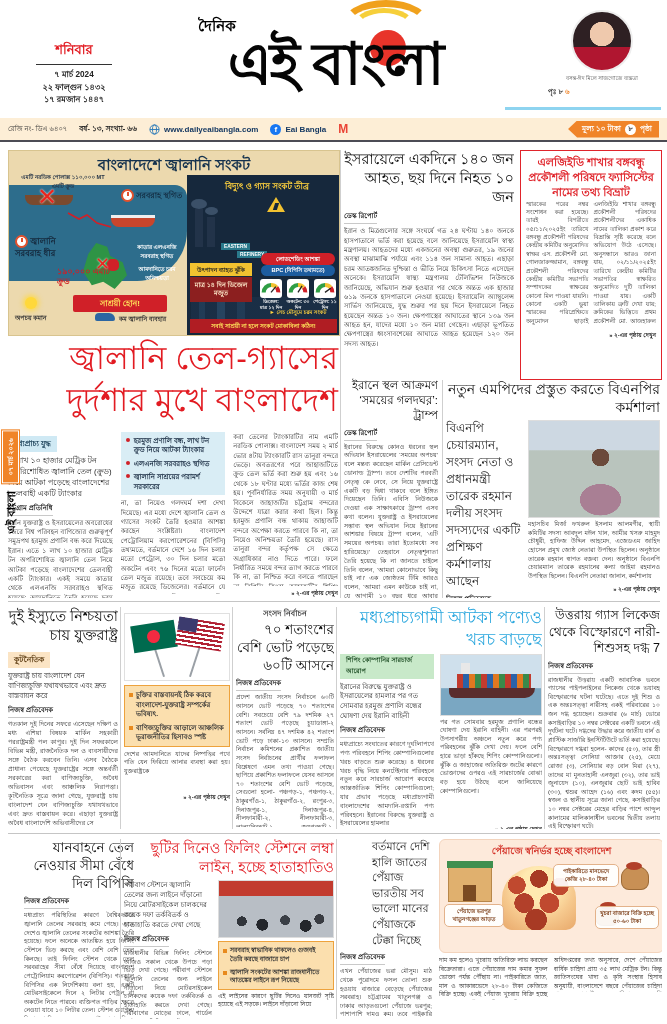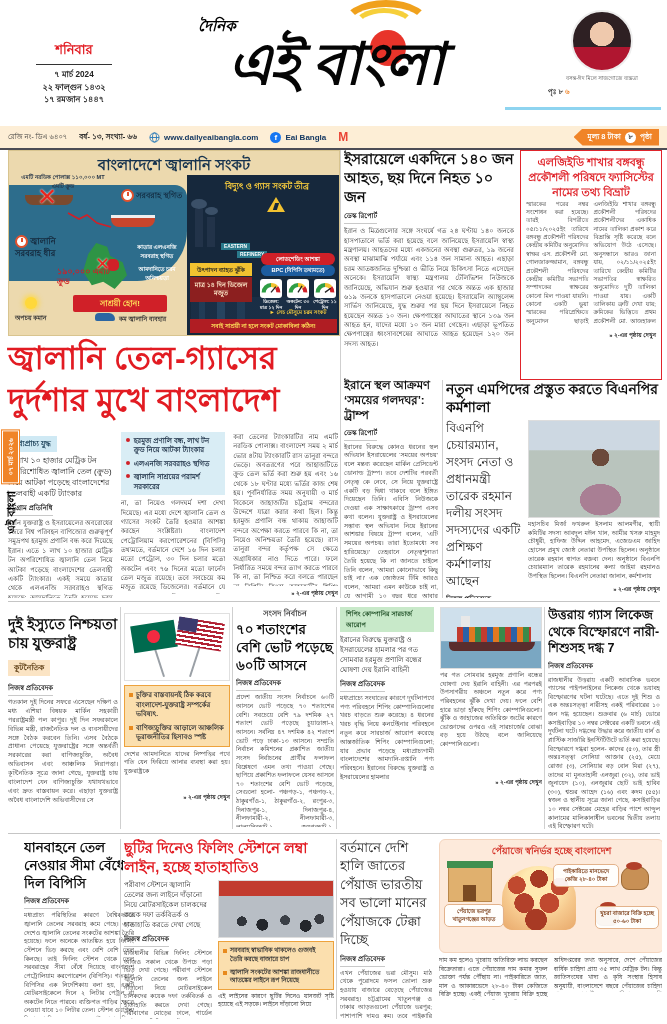--- a/index.html
+++ b/index.html
@@ -4,50 +4,50 @@
 <style>
   html,body{margin:0;padding:0;background:#e9e9e9;}
   .page{position:relative;width:667px;height:1024px;background:#fff;margin:0 auto;overflow:hidden;
         font-family:"Liberation Sans","DejaVu Sans",sans-serif;color:#111;}
   .abs{position:absolute;}
   
   .mast-left{position:absolute;left:26px;top:40px;width:96px;text-align:center;}
   .mast-day{color:#e21b22;font-weight:800;font-size:13px;}
   .mast-rule{border-top:1.5px solid #333;margin:3px 10px 4px;}
   .mast-date{font-size:8.2px;line-height:1.55;color:#222;font-weight:600;}
-  .logo-wrap{position:absolute;left:168px;top:4px;width:334px;height:110px;font-style:italic;}
+  .logo-wrap{position:absolute;left:168px;top:4px;width:334px;height:110px;}
   .arc1{position:absolute;left:172px;top:-4px;width:78px;height:40px;border:7px solid transparent;border-top:7px solid #f0a11c;border-radius:50%;}
   .arc2{position:absolute;left:184px;top:4px;width:54px;height:30px;border:5px solid transparent;border-top:5px solid #f6cf3a;border-radius:50%;}
   .sun{position:absolute;left:202px;top:26px;width:36px;height:36px;border-radius:50%;background:#e8342a;}
   .daily{position:absolute;left:30px;top:10px;font-size:15px;font-weight:800;color:#000;}
   .logo-text{position:absolute;left:0;top:16px;width:334px;text-align:center;font-size:58px;font-weight:900;letter-spacing:-2px;color:#050505;z-index:2;}
   .mast-right{position:absolute;left:548px;top:10px;width:108px;text-align:center;}
   .portrait{width:58px;height:58px;border-radius:50%;margin:0 auto;border:2px solid #eee;
     background:
       linear-gradient(180deg,rgba(0,0,0,0) 60%,#b01630 61%),
       radial-gradient(circle at 50% 38%,#efc9ad 26%,#2e2023 27% 75%,#f4f0ea 76%);}
   .portrait-cap{font-size:5.4px;color:#444;margin-top:3px;line-height:1.3;}
   .pageref{font-size:7px;font-weight:700;color:#333;text-align:left;margin-top:4px;}
   .pageref .hot{color:#f08428;font-weight:900;}
   .blueline{position:absolute;left:505px;top:107px;width:156px;height:2.5px;background:#8ed4f0;}
   
   .infobar{position:absolute;left:0;top:118px;width:667px;height:24px;background:#fdeed6;
-    border-bottom:2.5px solid #4c4c55;display:flex;align-items:center;gap:12px;padding:0 8px;box-sizing:border-box;margin-top:8px;}
+    border-bottom:2.5px solid #4c4c55;display:flex;align-items:center;gap:12px;padding:0 8px;box-sizing:border-box;}
   .ib-reg{font-size:6.8px;color:#333;}
   .ib-issue{font-size:7.4px;font-weight:700;color:#222;}
   .ib-link{display:flex;align-items:center;gap:4px;font-size:8px;font-weight:800;color:#173a63;}
   .fb-dot{width:11px;height:11px;border-radius:50%;background:#1877f2;color:#fff;font-size:8px;font-weight:800;
           display:flex;align-items:center;justify-content:center;}
   .gm{color:#ea4335;font-weight:900;font-size:12px;}
   .ib-spacer{flex:1;}
   .ribbon{background:#f08428;color:#fff;font-size:7.4px;font-weight:800;display:flex;align-items:center;gap:4px;
           padding:2.5px 7px 2.5px 14px;clip-path:polygon(9px 0,100% 0,100% 100%,9px 100%,0 50%);}
   .ribbon .pgnum{background:#fff;color:#333;width:11px;height:11px;border-radius:50%;display:flex;align-items:center;justify-content:center;font-size:7px;}
   
-  .hd{font-weight:700;text-align:left;line-height:1.32;color:#0d0d0d;}
+  .hd{font-weight:400;text-align:right;line-height:1.32;color:#0d0d0d;}
   .hd-red{color:#e21b22;}
   .hd-blue{color:#2ba7de;}
   .by{font-size:6.8px;font-weight:700;color:#222;border-bottom:1px solid #c9c9c9;width:fit-content;padding-bottom:1px;margin:3px 0 2px;}
   .b{font-size:6.6px;line-height:1.42;text-align:justify;color:#2c2c2c;overflow:hidden;}
   .deck{font-size:7.4px;line-height:1.42;color:#222;}
   .more{font-size:5.8px;font-weight:700;color:#222;text-align:right;margin-top:2px;}
   .tag{display:inline-block;font-size:7.6px;font-weight:800;color:#143a52;background:#cfe9f4;padding:1.5px 6px;margin-bottom:3px;}
   .tag-cream{background:#fbe4c4;color:#5a3a10;}
   .tag-green{background:#c8e9c9;color:#1d4d24;font-size:6.4px;}
   .vr{position:absolute;width:1px;background:#cfcfcf;}
@@ -187,21 +187,21 @@
         </svg>
       <span>www.dailyeaibangla.com</span>
     </span>
     <span class="ib-link">
       <span class="fb-dot">f</span>
       <span>Eai Bangla</span>
     </span>
     <span class="gm">M</span>
     <span class="ib-spacer"></span>
     <span class="ribbon">
-      <span>মূল্য 8 টাকা</span>
+      <span>মূল্য ১০ টাকা</span>
       <span class="pgnum">৮</span>
       <span>পৃষ্ঠা</span>
     </span>
   </div>
 
   <section class="eg">
     <div class="eg-right"></div>
     <div class="eg-sea"></div>
     <div class="eg-title">বাংলাদেশে জ্বালানি সংকট</div>
 
@@ -336,22 +336,23 @@
         <div class="more">» ২-এর পৃষ্ঠায় দেখুন</div>
       </div>
     </div>
   </article>
 
   <div class="vr" style="left:340px;top:150px;height:448px;"></div>
   <div class="vr" style="left:442px;top:380px;height:218px;"></div>
   <div class="hrule" style="left:8px;top:601px;width:652px;"></div>
 
   <article class="abs" style="left:8px;top:607px;width:110px;height:222px;overflow:hidden;">
-    <h2 class="hd" style="font-size:14.5px;margin:8px 0 3px;">দুই ইস্যুতে নিশ্চয়তা চায় যুক্তরাষ্ট্র</h2>
+    <h2 class="hd" style="font-size:14.5px;margin:0 0 3px;">দুই ইস্যুতে নিশ্চয়তা চায় যুক্তরাষ্ট্র</h2>
     <span class="tag tag-cream">কূটনৈতিক</span>
+    <div class="deck" style="font-size:7.2px;">যুক্তরাষ্ট্র চায় বাংলাদেশ যেন বাণিজ্যচুক্তি যথাযথভাবে এবং দ্রুত বাস্তবায়ন করে</div>
     <div class="by">নিজস্ব প্রতিবেদক</div>
     <div class="b" style="font-size:6.3px;height:110px;">গতকাল দুই দিনের সফরে এসেছেন দক্ষিণ ও মধ্য এশিয়া বিষয়ক মার্কিন সহকারী পররাষ্ট্রমন্ত্রী পল কাপুর। দুই দিন সফরকালে বিভিন্ন মন্ত্রী, রাজনৈতিক দল ও ব্যবসায়ীদের সঙ্গে বৈঠক করবেন তিনি। এসব বৈঠকে প্রাধান্য পেয়েছে যুক্তরাষ্ট্রের সঙ্গে অন্তর্বর্তী সরকারের করা বাণিজ্যচুক্তি, অবৈধ অভিবাসন এবং আঞ্চলিক নিরাপত্তা। কূটনৈতিক সূত্রে জানা গেছে, যুক্তরাষ্ট্র চায় বাংলাদেশ যেন বাণিজ্যচুক্তি যথাযথভাবে এবং দ্রুত বাস্তবায়ন করে। এছাড়া যুক্তরাষ্ট্র অবৈধ বাংলাদেশি অভিবাসীদের সে</div>
   </article>
 
   <div class="abs" style="left:124px;top:613px;width:106px;height:216px;">
     <div class="flagbox">
       <div class="pole" style="left:30px;transform:rotate(-18deg);"></div>
       <div class="pole" style="right:30px;transform:rotate(18deg);"></div>
       <div class="flag-bd"></div>
       <div class="flag-us"></div>
@@ -366,20 +367,21 @@
 
   <article class="abs" style="left:236px;top:607px;width:98px;height:222px;overflow:hidden;">
     <div style="font-size:8px;font-weight:800;color:#444;text-align:center;">সংসদ নির্বাচন</div>
     <h2 class="hd" style="font-size:13.5px;margin:1px 0 2px;">৭০ শতাংশের বেশি ভোট পড়েছে ৬০টি আসনে</h2>
     <div class="by">নিজস্ব প্রতিবেদক</div>
     <div class="b" style="font-size:6.1px;height:134px;">প্রদেশ জাতীয় সংসদ নির্বাচনে ৬০টি আসনে ভোট পড়েছে ৭০ শতাংশের বেশি। সবচেয়ে বেশি ৭৯ দশমিক ২৭ শতাংশ ভোট পড়েছে চুয়াডাঙ্গা-২ আসনে। সর্বনিম্ন ৪৭ দশমিক ৪২ শতাংশ ভোট পড়ে ঢাকা-১৩ আসনে। সম্প্রতি নির্বাচন কমিশনের প্রকাশিত জাতীয় সংসদ নির্বাচনের প্রার্থীর ফলাফল বিশ্লেষণে এমন তথ্য পাওয়া গেছে। ছাপিয়ে প্রকাশিত ফলাফলে যেসব আসনে ৭০ শতাংশের বেশি ভোট পড়েছে, সেগুলো হলো- পঞ্চগড়-১, পঞ্চগড়-২, ঠাকুরগাঁও-১, ঠাকুরগাঁও-২, রংপুর-৩, দিনাজপুর-১, দিনাজপুর-৪, নীলফামারী-২, নীলফামারী-৩, লালমনিরহাট-১, জয়পুরহাট-১, জয়পুরহাট-২, বগুড়া-১, বগুড়া-২, বগুড়া-৪, বগুড়া-৫, বগুড়া-৭, চাঁপাইনবাবগঞ্জ-১, চাঁপাইনবাবগঞ্জ-২, নওগাঁ-১,</div>
 
   </article>
 
   <article class="abs" style="left:340px;top:607px;width:202px;height:222px;overflow:hidden;">
+    <h2 class="hd hd-blue" style="font-size:16.5px;margin:0 0 3px;">মধ্যপ্রাচ্যগামী আটকা পণ্যেও খরচ বাড়ছে</h2>
     <div style="display:flex;gap:6px;">
       <div style="width:94px;flex:none;overflow:hidden;">
         <span class="tag tag-green">শিপিং কোম্পানির সারচার্জ আরোপ</span>
         <div class="deck" style="font-size:7px;">ইরানের বিরুদ্ধে যুক্তরাষ্ট্র ও ইসরায়েলের হামলার পর গত সোমবার হরমুজ প্রণালি বন্ধের ঘোষণা দেয় ইরানি বাহিনী</div>
         <div class="by">নিজস্ব প্রতিবেদক</div>
         <div class="b" style="font-size:6.2px;height:92px;">মধ্যপ্রাচ্যে সংঘাতের কারণে দুর্ঘটনাপথে পণ্য পরিবহনে শিপিং কোম্পানিগুলোর খরচ বাড়তে শুরু করেছে। ৪ ধরনের খরচ বৃদ্ধি নিয়ে কনটেইনার পরিবহনে নতুন করে সারচার্জ আরোপ করেছে আন্তর্জাতিক শিপিং কোম্পানিগুলো; যার প্রভাব পড়েছে মধ্যপ্রাচ্যগামী বাংলাদেশের আমদানি-রপ্তানি পণ্য পরিবহনে। ইরানের বিরুদ্ধে যুক্তরাষ্ট্র ও ইসরায়েলের হামলার</div>
       </div>
       <div style="flex:1;overflow:hidden;">
         <div class="photo ph-ship" style="width:100%;height:62px;">
           <div class="bridge"></div>
@@ -428,21 +430,21 @@
         </div>
         <div class="b" style="font-size:6px;height:24px;margin-top:2px;">এই লাইনের কারণে ছুটির দিনেও যানজট সৃষ্টি হয়েছে এই সড়কে। লাইনে দাঁড়ানো নিয়ে</div>
         <div class="more">» ২-এর পৃষ্ঠায় দেখুন</div>
       </div>
     </div>
   </article>
 
   <article class="abs" style="left:340px;top:839px;width:322px;height:180px;overflow:hidden;">
     <div style="display:flex;gap:7px;">
       <div style="width:92px;flex:none;overflow:hidden;">
-        <div class="deck" style="font-size:13px;">বর্তমানে দেশি হালি জাতের পেঁয়াজ ভারতীয় সব ভালো মানের পেঁয়াজকে টেক্কা দিচ্ছে</div>
+        <div class="deck" style="font-size:11px;margin-left:32px;">বর্তমানে দেশি হালি জাতের পেঁয়াজ ভারতীয় সব ভালো মানের পেঁয়াজকে টেক্কা দিচ্ছে</div>
         <div class="by">নিজস্ব প্রতিবেদক</div>
         <div class="b" style="font-size:6.1px;height:92px;">এখন পেঁয়াজের ভরা মৌসুম। মাঠ থেকে পুরোদমে ফসল তোলা শুরু হওয়ায় বাজারে বেড়েছে পেঁয়াজের সরবরাহ। চট্টগ্রামের খাতুনগঞ্জ ও ঢাকার আড়তগুলো পেঁয়াজে ভরপুর; পাশাপাশি দামও কম। তবে পাইকারি বাজারে কম থাকলেও খুচরা বাজারে বেশি দামে বিক্রি করছেন দোকানিরা। খাতুনগঞ্জ ও ঢাকার আড়তদার ব্যবসায়ীরা বলছেন, বর্তমানে দেশি হালি জাতের পেঁয়াজ ভারতীয় সব ভালো মানের পেঁয়াজকে টেক্কা দিচ্ছে। এখন সরকারের উচিত কৃষকদের স্বার্থরক্ষায় সহায়তা দেওয়া। পাইকারি ব্যবসায়ীদের অভিযোগ, পাইকারিতে</div>
       </div>
       <div style="flex:1;overflow:hidden;">
         <div class="onion-g">
           <div class="onion-title">পেঁয়াজে স্বনির্ভর হচ্ছে বাংলাদেশ</div>
           <div class="shop"></div>
           <div class="pile"></div>
           <div class="sack" style="right:14px;top:26px;"></div>
           <div class="sack" style="right:44px;top:66px;width:22px;height:18px;"></div>

